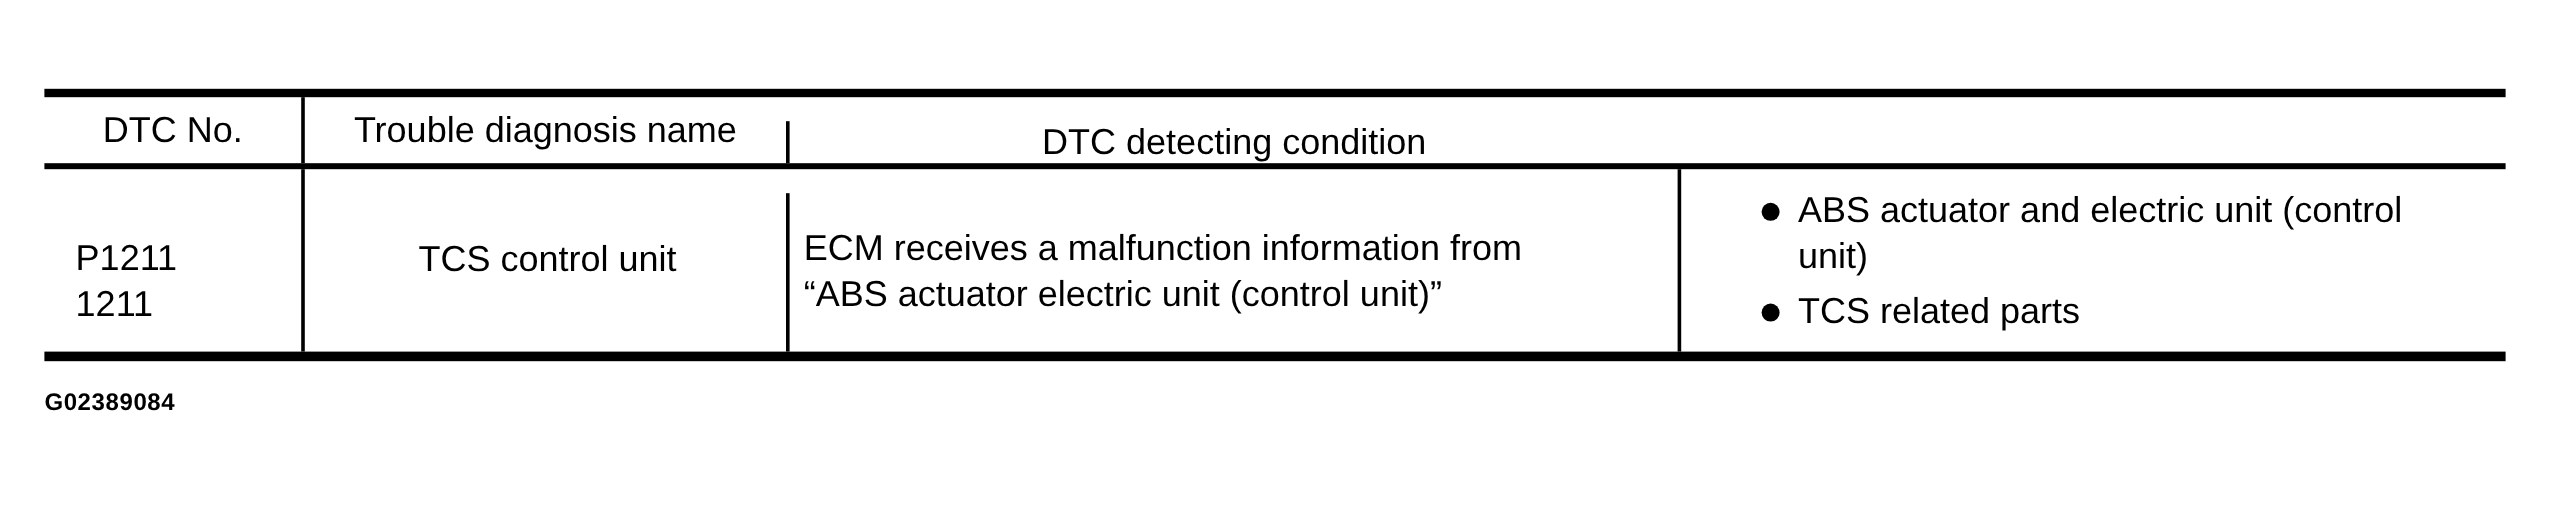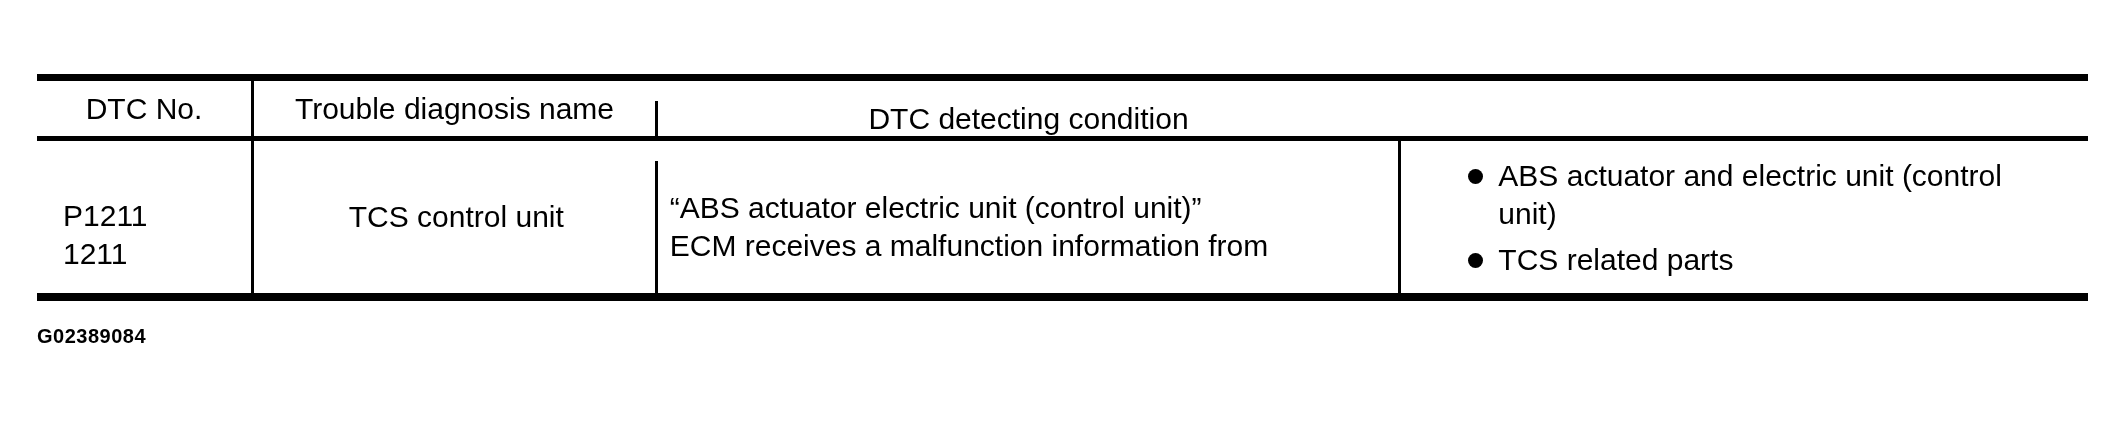--- a/index.html
+++ b/index.html
@@ -90,22 +90,22 @@
       <div class="td cell-dtc-no col-dtc-no">
         <div>P1211</div>
         <div>1211</div>
       </div>
 
       <div class="td cell-name col-name">
         <div>TCS control unit</div>
       </div>
 
       <div class="td cell-cond col-cond">
+        <div>ECM receives a malfunction information from</div>
         <div>“ABS actuator electric unit (control unit)”</div>
-        <div>ECM receives a malfunction information from</div>
       </div>
 
       <div class="td cell-cause col-cause">
         <div class="cause-item">
           <span class="bullet-dot"></span>
           <span class="cause-text">ABS actuator and electric unit (control unit)</span>
         </div>
         <div class="cause-item">
           <span class="bullet-dot"></span>
           <span class="cause-text">TCS related parts</span>

